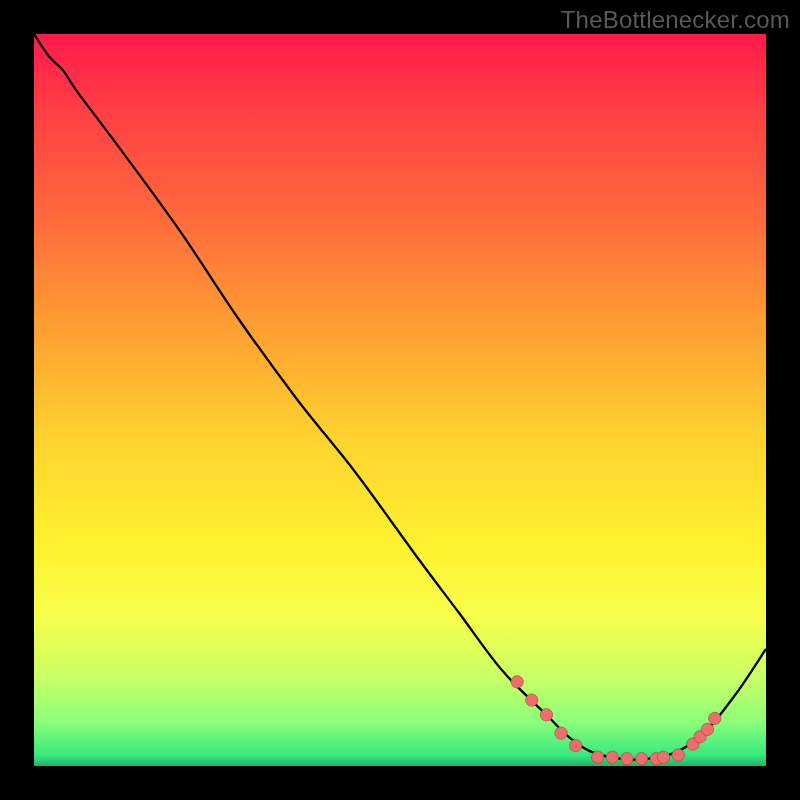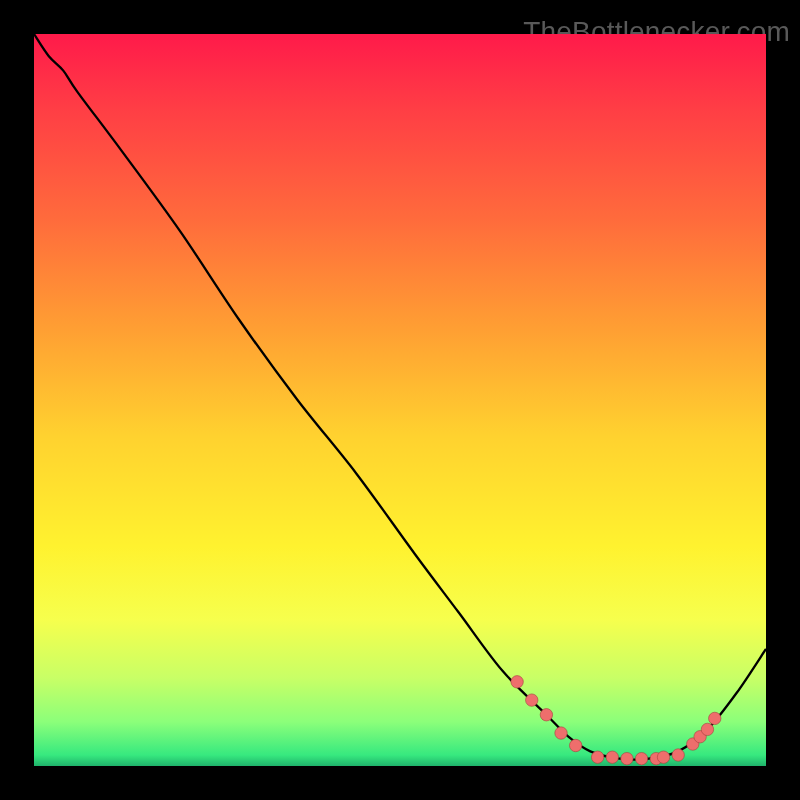--- a/index.html
+++ b/index.html
@@ -5,24 +5,24 @@
   * { margin: 0; padding: 0; box-sizing: border-box; }
   html, body { width: 800px; height: 800px; background: #000; overflow: hidden; }
   .frame {
     position: absolute;
     left: 0; top: 0;
     width: 800px; height: 800px;
     background: #000;
   }
   .watermark {
     position: absolute;
-    top: 16px;
+    top: 6px;
     right: 10px;
     font-family: Arial, Helvetica, sans-serif;
-    font-size: 28px;
+    font-size: 24px;
     color: #595959;
     font-weight: 500;
     letter-spacing: 0.2px;
   }
   .plot {
     position: absolute;
     left: 34px;
     top: 34px;
     width: 732px;
     height: 732px;

